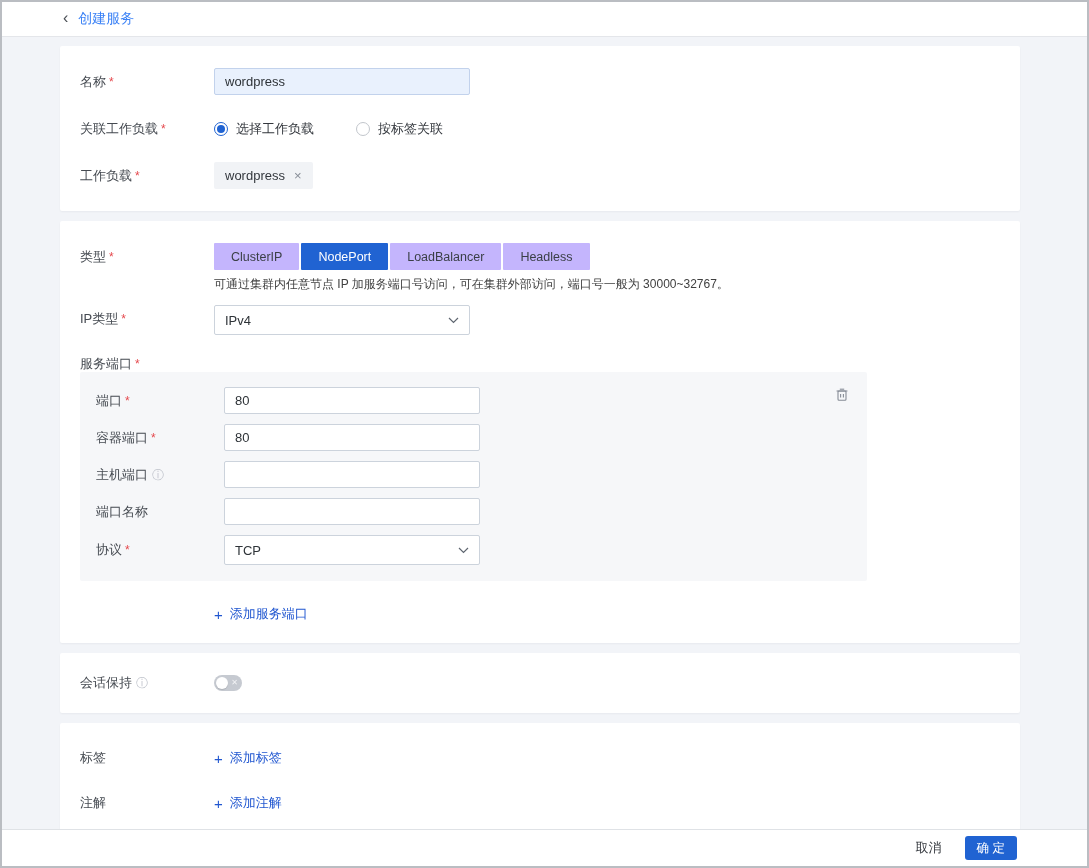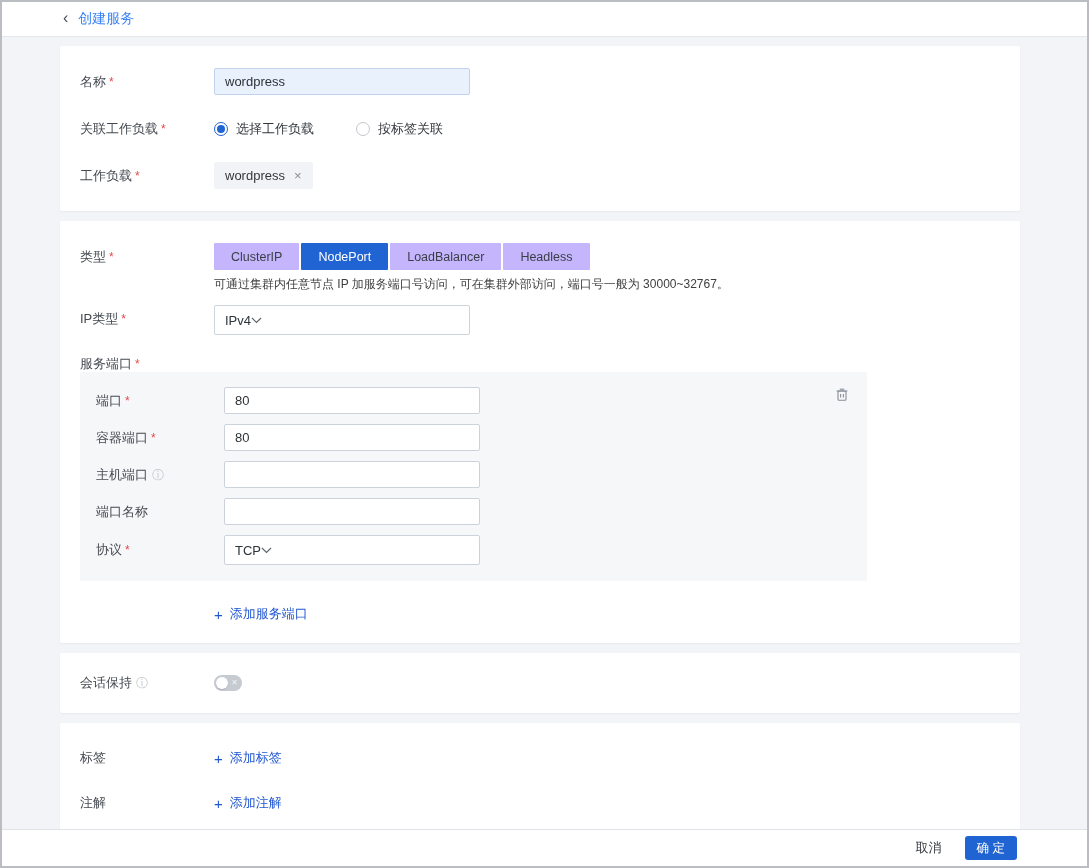--- a/index.html
+++ b/index.html
@@ -44,21 +44,21 @@
   .tag-close { color:#878d97; font-size:13px; cursor:pointer; line-height:1; }
 
   .seg-group { display:flex; gap:2px; }
   .seg { height:27px; padding:0 17px; background:#c4b5fd; font-size:12.5px; color:#3a3f46;
          display:flex; align-items:center; cursor:pointer; border-radius:1px; border:none;
          font-family:inherit; }
   .seg.selected { background:#2063d2; color:#fff; }
   .help-text { font-size:12px; color:#404040; margin-top:7px; line-height:15px; }
 
   .select { width:256px; height:27px; border:1px solid #ccd3dc; border-radius:2px; background:#fff;
-            display:flex; align-items:center; justify-content:flex-start; padding:14px 10px;
+            display:flex; align-items:center; justify-content:space-between; padding:14px 10px;
             font-size:13px; color:#2e3338; cursor:pointer; }
   .chevron { display:flex; align-items:center; }
 
   .ports-panel { background:#f6f7f9; border-radius:2px; padding:15px 16px 6px 16px;
                  width:787px; position:relative; }
   .prow { display:flex; align-items:center; margin-bottom:10px; }
   .plabel { width:128px; flex:none; font-size:13px; color:#454a51; }
   .trash-btn { position:absolute; top:13px; right:16px; cursor:pointer; width:18px; height:18px;
                display:flex; align-items:center; justify-content:center; }
 

